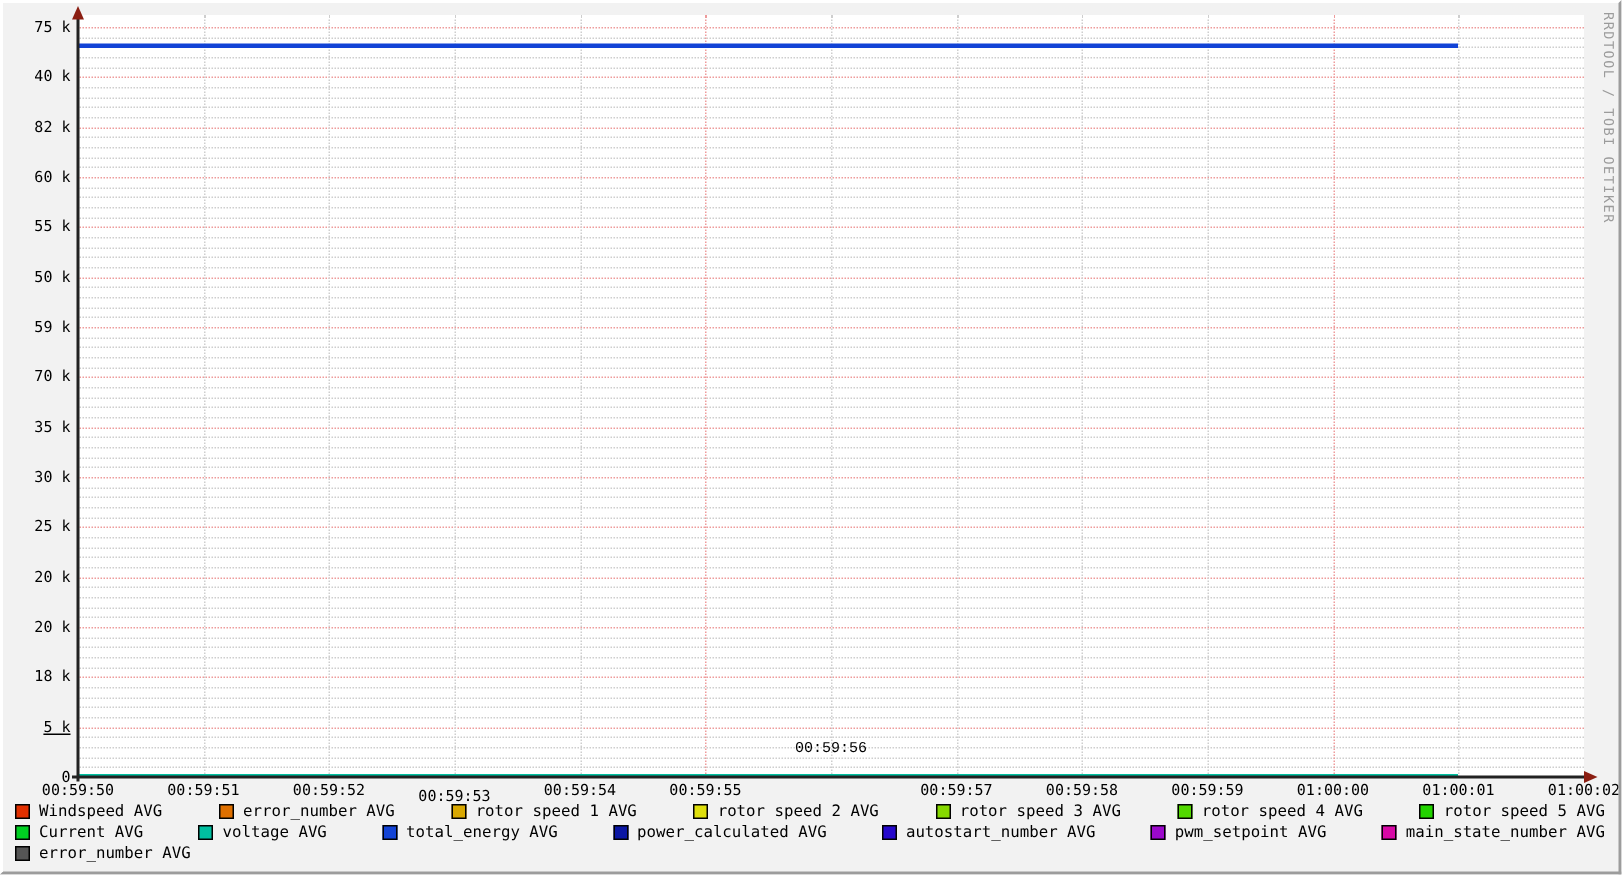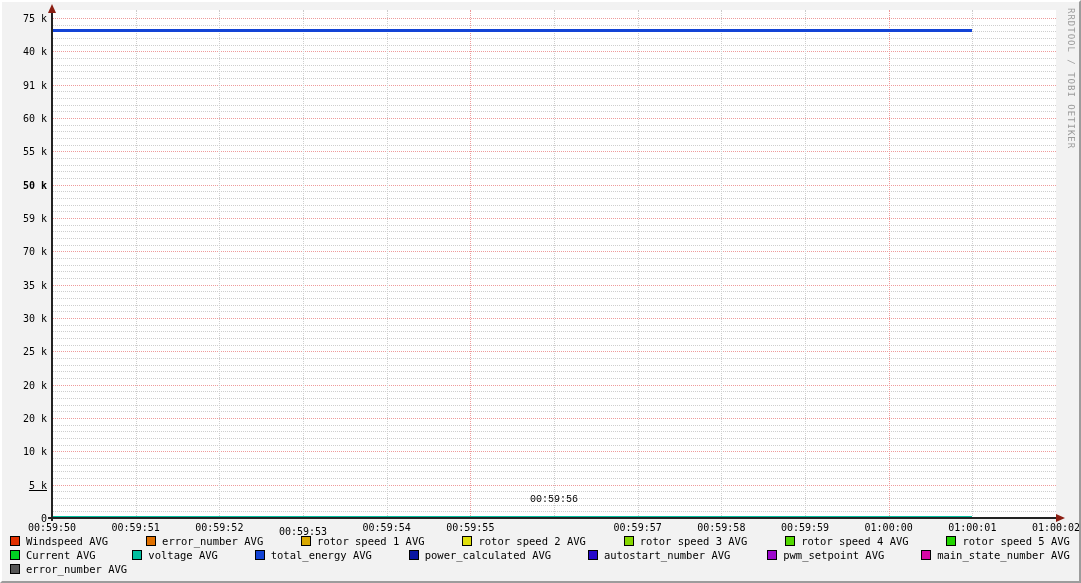--- a/index.html
+++ b/index.html
@@ -171,32 +171,32 @@
   </div>
 
   <div class="axis" id="y-axis" style="left: 49px; top: 9px; width: 2px; height: 510px;"></div>
   <div class="axis" id="x-axis" style="left: 46px; top: 515px; width: 1008px; height: 2px;"></div>
   <div class="arrow-up" id="y-arrow" style="left: 46px; top: 2px;"></div>
   <div class="arrow-right" id="x-arrow" style="left: 1054px; top: 512px;"></div>
 
   <div id="y-labels">
       <div class="ylab" style="top: 511px;">0</div>
       <div class="ylab" style="top: 477.667px; text-decoration: underline;">5 k</div>
-      <div class="ylab" style="top: 444.333px;">10 k</div>
+      <div class="ylab" style="top: 444.333px;">18 k</div>
       <div class="ylab" style="top: 411px;">20 k</div>
       <div class="ylab" style="top: 377.667px;">20 k</div>
       <div class="ylab" style="top: 344.333px;">25 k</div>
       <div class="ylab" style="top: 311px;">30 k</div>
       <div class="ylab" style="top: 277.667px;">35 k</div>
       <div class="ylab" style="top: 244.333px;">70 k</div>
       <div class="ylab" style="top: 211px;">59 k</div>
-      <div class="ylab" style="top: 177.667px; font-weight: bold;">50 k</div>
+      <div class="ylab" style="top: 177.667px;">50 k</div>
       <div class="ylab" style="top: 144.333px;">55 k</div>
       <div class="ylab" style="top: 111px;">60 k</div>
-      <div class="ylab" style="top: 77.6667px;">91 k</div>
+      <div class="ylab" style="top: 77.6667px;">82 k</div>
       <div class="ylab" style="top: 44.3333px;">40 k</div>
       <div class="ylab" style="top: 11px;">75 k</div>
     </div>
   <div id="x-labels">
       <div class="xlab" style="left: 18px; top: 520px; text-align: center;">00:59:50</div>
       <div class="xlab" style="left: 101.667px; top: 520px;">00:59:51</div>
       <div class="xlab" style="left: 185.333px; top: 520px;">00:59:52</div>
       <div class="xlab" style="left: 269px; top: 524px;">00:59:53</div>
       <div class="xlab" style="left: 352.667px; top: 520px;">00:59:54</div>
       <div class="xlab" style="left: 436.333px; top: 520px;">00:59:55</div>

